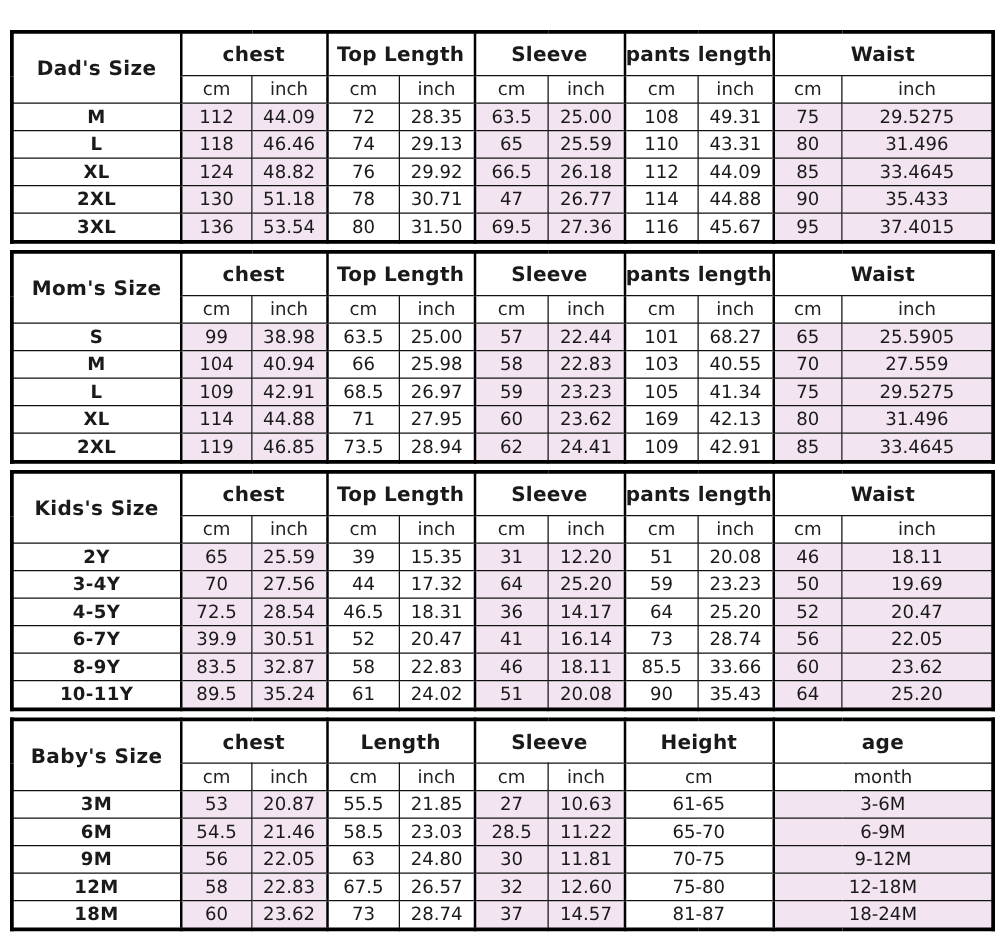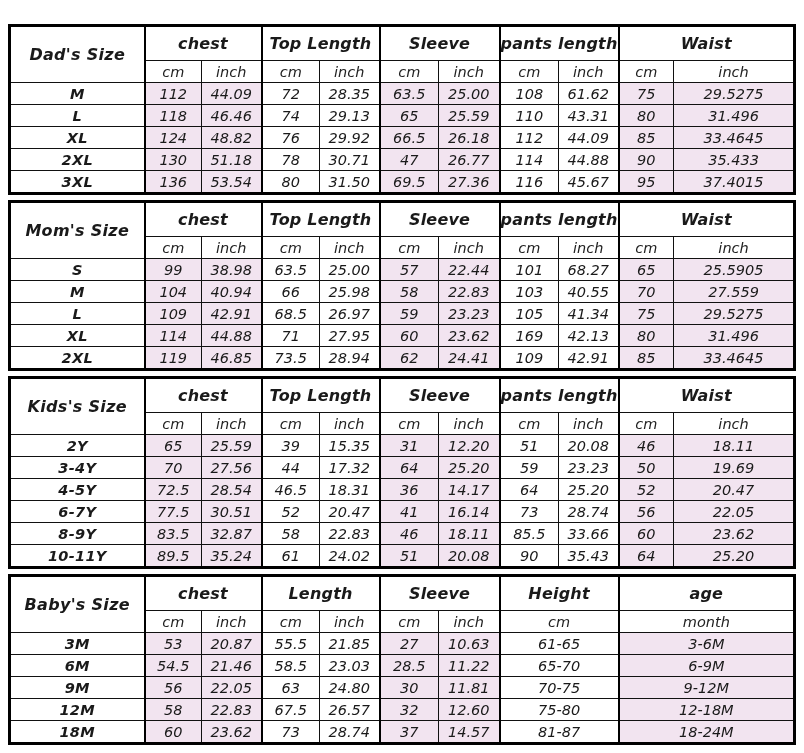--- a/index.html
+++ b/index.html
@@ -8,21 +8,20 @@
     font-family:"DejaVu Sans","Liberation Sans",sans-serif;
     color:#1a1a1a;
   }
   #chart-wrap{padding:24px 0 0 8px;}
   table.size-table{
     border-collapse:collapse;
     table-layout:fixed;
     width:786px;
     margin:0 0 5px 0;
     border:3px solid #000;
-    font-style:italic;
   }
   table.size-table th, table.size-table td{
     border:1px solid #111;
     text-align:center;
     vertical-align:middle;
     padding:0;
     overflow:hidden;
     white-space:nowrap;
   }
   
@@ -88,21 +87,21 @@
         <tbody>
           <tr>
             <td class="row-label">M</td>
             <td class="size-value gs shaded" colspan="1">112</td>
             <td class="size-value shaded" colspan="1">44.09</td>
             <td class="size-value gs" colspan="1">72</td>
             <td class="size-value" colspan="1">28.35</td>
             <td class="size-value gs shaded" colspan="1">63.5</td>
             <td class="size-value shaded" colspan="1">25.00</td>
             <td class="size-value gs" colspan="1">108</td>
-            <td class="size-value" colspan="1">61.62</td>
+            <td class="size-value" colspan="1">49.31</td>
             <td class="size-value gs shaded" colspan="1">75</td>
             <td class="size-value shaded" colspan="1">29.5275</td>
           </tr>
           <tr>
             <td class="row-label">L</td>
             <td class="size-value gs shaded" colspan="1">118</td>
             <td class="size-value shaded" colspan="1">46.46</td>
             <td class="size-value gs" colspan="1">74</td>
             <td class="size-value" colspan="1">29.13</td>
             <td class="size-value gs shaded" colspan="1">65</td>
@@ -328,21 +327,21 @@
             <td class="size-value" colspan="1">18.31</td>
             <td class="size-value gs shaded" colspan="1">36</td>
             <td class="size-value shaded" colspan="1">14.17</td>
             <td class="size-value gs" colspan="1">64</td>
             <td class="size-value" colspan="1">25.20</td>
             <td class="size-value gs shaded" colspan="1">52</td>
             <td class="size-value shaded" colspan="1">20.47</td>
           </tr>
           <tr>
             <td class="row-label">6-7Y</td>
-            <td class="size-value gs shaded" colspan="1">77.5</td>
+            <td class="size-value gs shaded" colspan="1">39.9</td>
             <td class="size-value shaded" colspan="1">30.51</td>
             <td class="size-value gs" colspan="1">52</td>
             <td class="size-value" colspan="1">20.47</td>
             <td class="size-value gs shaded" colspan="1">41</td>
             <td class="size-value shaded" colspan="1">16.14</td>
             <td class="size-value gs" colspan="1">73</td>
             <td class="size-value" colspan="1">28.74</td>
             <td class="size-value gs shaded" colspan="1">56</td>
             <td class="size-value shaded" colspan="1">22.05</td>
           </tr>

